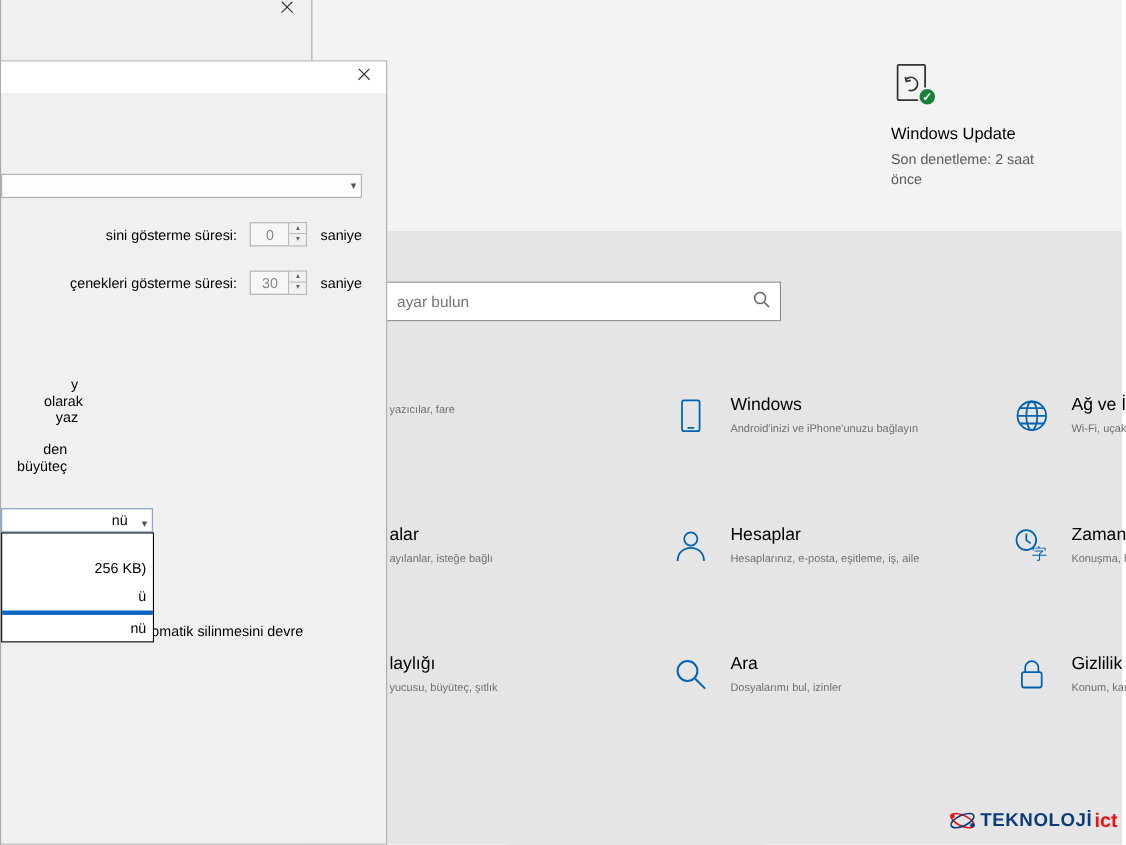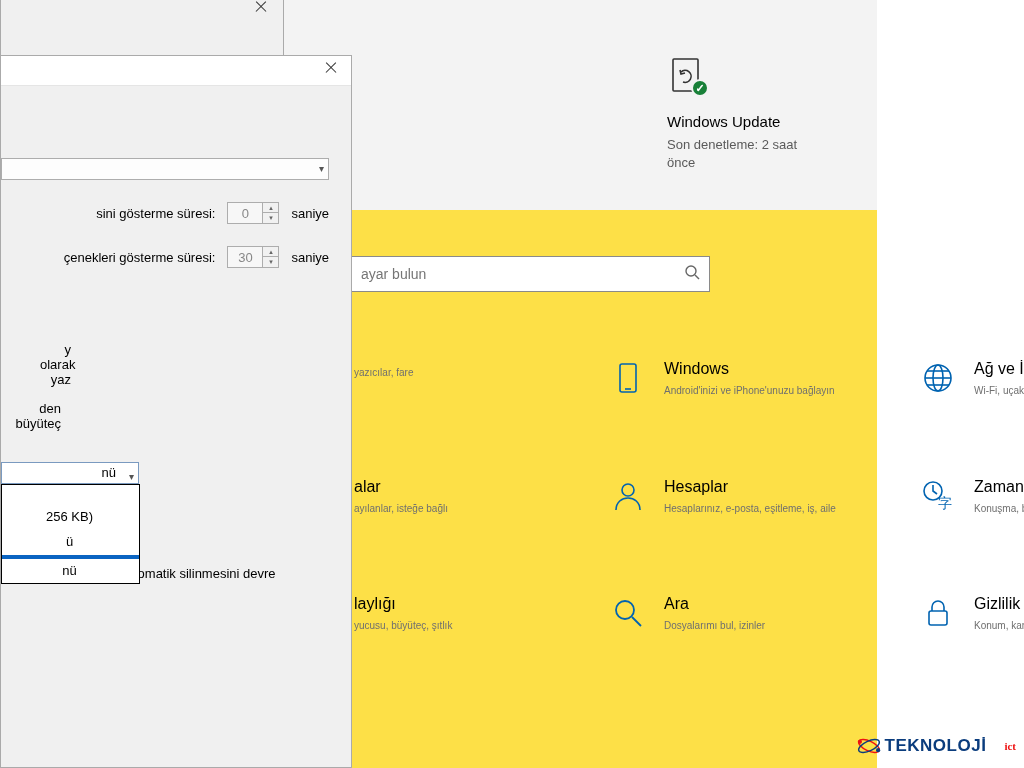--- a/index.html
+++ b/index.html
@@ -1,19 +1,19 @@
 <!DOCTYPE html>
 <html><head>
 <meta charset="utf-8">
 <style>
   * { box-sizing: border-box; margin: 0; padding: 0; font-family: "Segoe UI", sans-serif; }
   body { width: 1024px; height: 768px; overflow: hidden; background: #fff; position: relative; }
 
   
-  .settings-app { position: absolute; left: 0; top: 0; width: 877px; height: 768px; background: #fde047; }
+  .settings-app { position: absolute; left: 0; top: 0; width: 1020px; height: 768px; background: #e5e5e5; }
   .settings-header { height: 210px; background: #f3f3f3; border-bottom: 1px solid #f3f3f3; position: relative; }
   .update-tile { position: absolute; right: 50px; top: 55px; width: 160px; }
   .update-icon { width: 40px; height: 40px; position: relative; margin-bottom: 18px; }
   .update-icon svg { width: 40px; height: 40px; }
   .update-check { position: absolute; right: -2px; bottom: -2px; width: 18px; height: 18px; background: #188038; border-radius: 50%; border: 2px solid #f3f3f3; display:flex; align-items:center; justify-content:center;}
   .update-check::after { content:"✓"; color:#fff; font-size:11px; font-weight:bold; }
   .update-title { font-size: 15px; color: #000; margin-bottom: 6px; font-weight: 400;}
   .update-sub { font-size: 13px; color: #5a5a5a; line-height: 1.35; }
 
   .search-wrap { position: absolute; left: 350px; top: 256px; width: 360px; height: 36px; border: 1px solid #8a8a8a; background: #fff; display: flex; align-items: center; }
@@ -57,31 +57,31 @@
   .spinner .ud span:last-child { border-bottom: none; }
   .unit { font-size: 13px; }
 
   .section-gap { height: 60px; }
 
   .line-txt { font-size: 13px; margin: 14px 0; text-align: right; padding-right: 130px;}
 
   .small-combo-wrap { position: relative; margin-top: 31px; margin-right: 200px;}
   .small-combo { height: 22px; border: 1px solid #7a9ac0; background: #fff; position: relative; font-size: 13px; padding-left: 4px; line-height: 20px;}
   .dropdown { position: absolute; top: 22px; left: 0; right: -1px; border: 1px solid #000; background: #fff; }
-  .dropdown .opt { font-size: 13px; padding: 2px 6px 2px 4px; line-height: 1.6; white-space: nowrap; text-align:center;}
+  .dropdown .opt { font-size: 13px; padding: 2px 6px 2px 4px; line-height: 1.6; white-space: nowrap; text-align:right;}
   .dropdown .opt.blank { height: 20px;}
   .dropdown .opt.sel { background: #0a64c2; color: #fff; }
 
   .note-txt { font-size: 13px; margin-top: 82px; padding-right: 12px; text-align: left;}
 
   
   .watermark { position: absolute; right: 8px; bottom: 8px; font-weight: 700; font-size: 17px; display: flex; align-items: center; gap: 2px;}
   .watermark .orb { width: 28px; height: 28px; }
   .watermark .t1 { color: #0a3c7d; letter-spacing: 0.5px;}
-  .watermark .t2 { color: #e11; font-size: 11px; margin-left: 16px; font-weight: 600; font-family: Liberation Serif, serif;}
+  .watermark .t2 { color: #e11; font-size: 18px; margin-left: 0; font-weight: 600;}
 </style>
 </head>
 <body>
 
 <div class="settings-app">
   <div class="settings-header">
     <div class="update-tile">
       <div class="update-icon">
         <svg viewBox="0 0 40 40" fill="none" stroke="#333" stroke-width="1.6">
           <rect x="6" y="4" width="25" height="32" rx="1"></rect>

